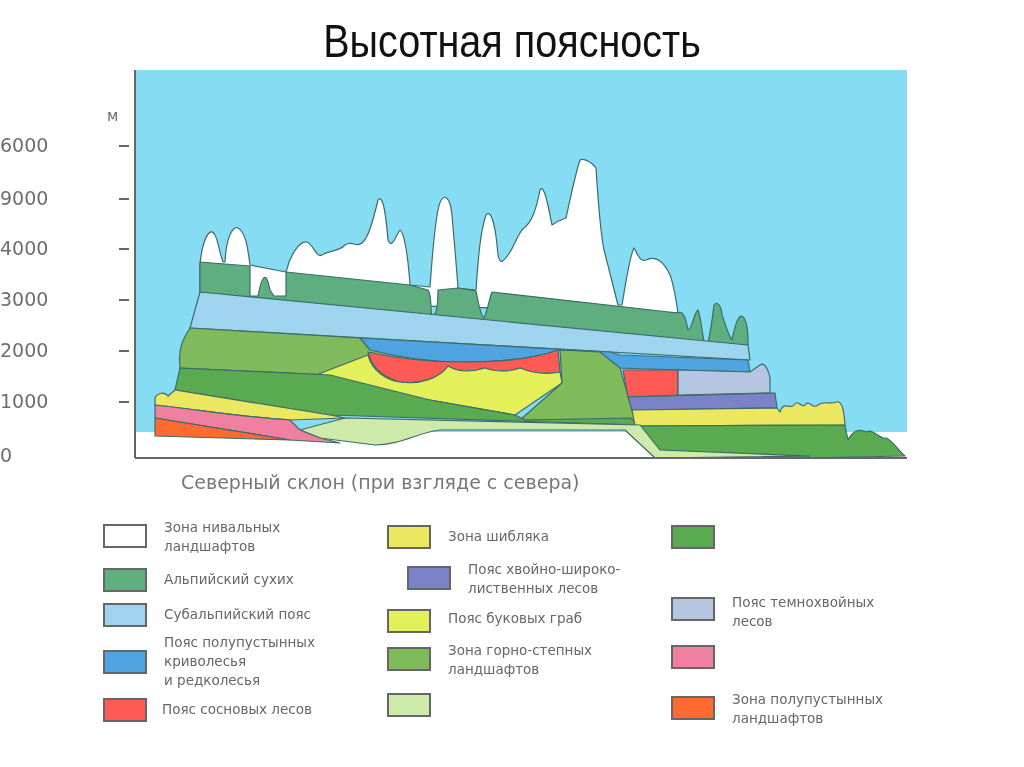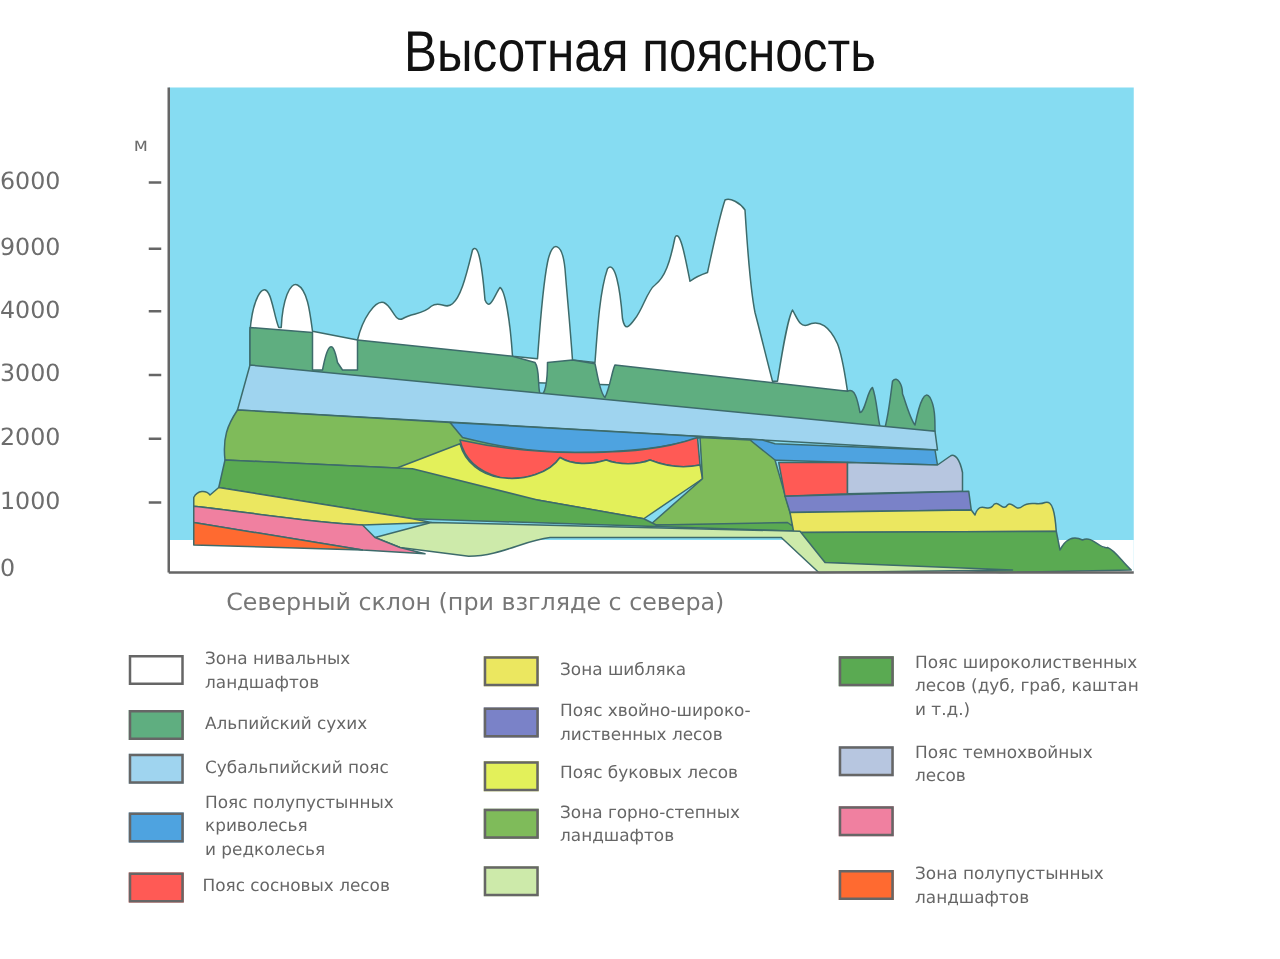--- a/index.html
+++ b/index.html
@@ -134,43 +134,40 @@
 </div>
 <div class="legend-item" style="left:103px; top:698px">
   <div class="swatch" style="background:#ff5a55"></div>
   <div class="legend-label" style="margin-top:2px; margin-left:-2px">Пояс сосновых лесов</div>
 </div>
 
 <div class="legend-item" style="left:387px; top:525px">
   <div class="swatch" style="background:#ebe760"></div>
   <div class="legend-label" style="margin-top:2px">Зона шибляка</div>
 </div>
-<div class="legend-item" style="left:387px; top:566px">
+<div class="legend-item" style="left:407px; top:566px">
   <div class="swatch" style="background:#7a82c8"></div>
   <div class="legend-label" style="margin-top:-6px">Пояс хвойно-широко-
 лиственных лесов</div>
 </div>
 <div class="legend-item" style="left:387px; top:609px">
   <div class="swatch" style="background:#e3f05a"></div>
-  <div class="legend-label" style="margin-top:0px">Пояс буковых лесов</div>
+  <div class="legend-label" style="margin-top:0px">Пояс буковых граб</div>
 </div>
 <div class="legend-item" style="left:387px; top:647px">
   <div class="swatch" style="background:#7fbb5a"></div>
   <div class="legend-label" style="margin-top:-6px">Зона горно-степных
 ландшафтов</div>
 </div>
 <div class="legend-item" style="left:387px; top:693px">
   <div class="swatch" style="background:#cdeaaa"></div>
 </div>
 
 <div class="legend-item" style="left:671px; top:525px">
   <div class="swatch" style="background:#5aaa52"></div>
-  <div class="legend-label" style="margin-top:-4px">Пояс широколиственных
-лесов (дуб, граб, каштан
-и т.д.)</div>
 </div>
 <div class="legend-item" style="left:671px; top:597px">
   <div class="swatch" style="background:#b7c6e0"></div>
   <div class="legend-label" style="margin-top:-4px">Пояс темнохвойных
 лесов</div>
 </div>
 <div class="legend-item" style="left:671px; top:645px">
   <div class="swatch" style="background:#f080a0"></div>
 </div>
 <div class="legend-item" style="left:671px; top:696px">

